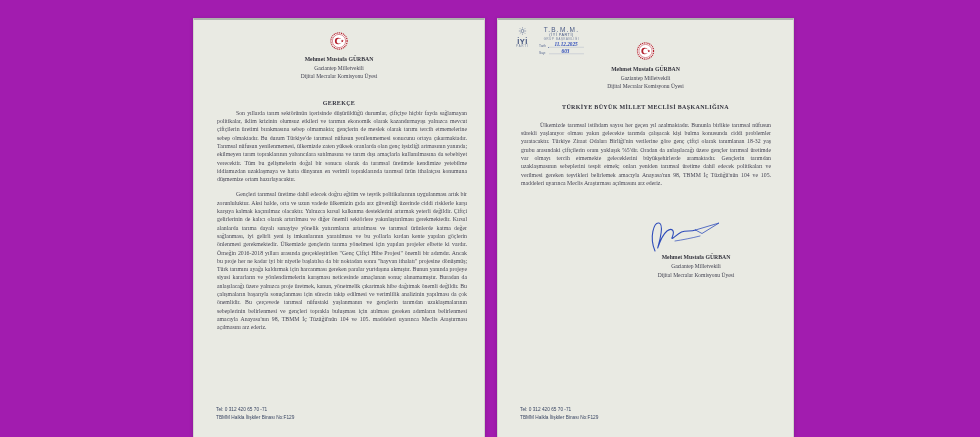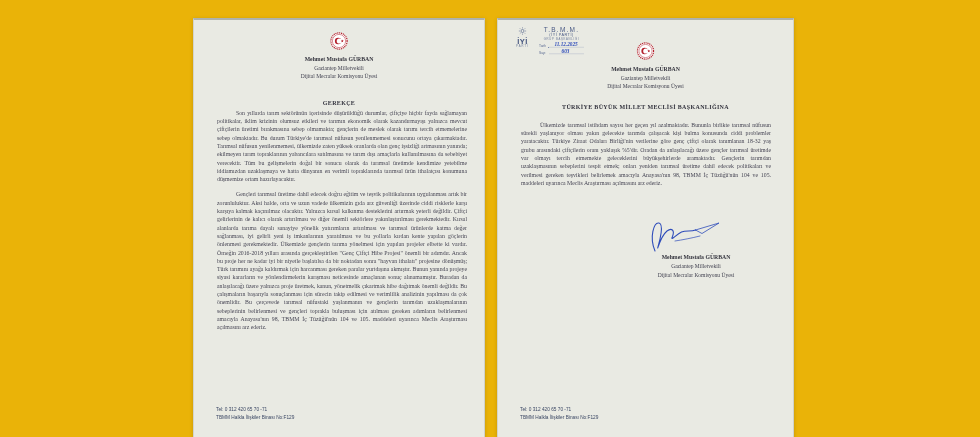--- a/index.html
+++ b/index.html
@@ -1,20 +1,20 @@
 <!DOCTYPE html>
 <html><head>
 <meta charset="utf-8">
 <style>
   html,body { margin:0; padding:0; }
   body {
     width:980px; height:437px; background:#ffffff; overflow:hidden;
     font-family:"Liberation Serif", serif;
   }
-  .stage { position:relative; width:980px; height:437px; overflow:hidden; background:#eab308; }
+  .stage { position:relative; width:980px; height:437px; overflow:hidden; background:#a21caf; }
 
   .page {
     position:absolute; top:18px; height:419px; background:#e9eae3;
     border-top:2px solid #aeb2ad; border-left:1px solid #d2d4cd; border-right:1px solid #cfd1ca;
     box-shadow:0 1px 4px rgba(0,0,0,.16); overflow:hidden;
   }
   .page-left  { left:193px; width:290px; }
   .page-right { left:497px; width:295px; }
   .inner { position:relative; transform:scale(.5); transform-origin:0 0; }
   .page-left  .inner { width:580px; height:838px; }

